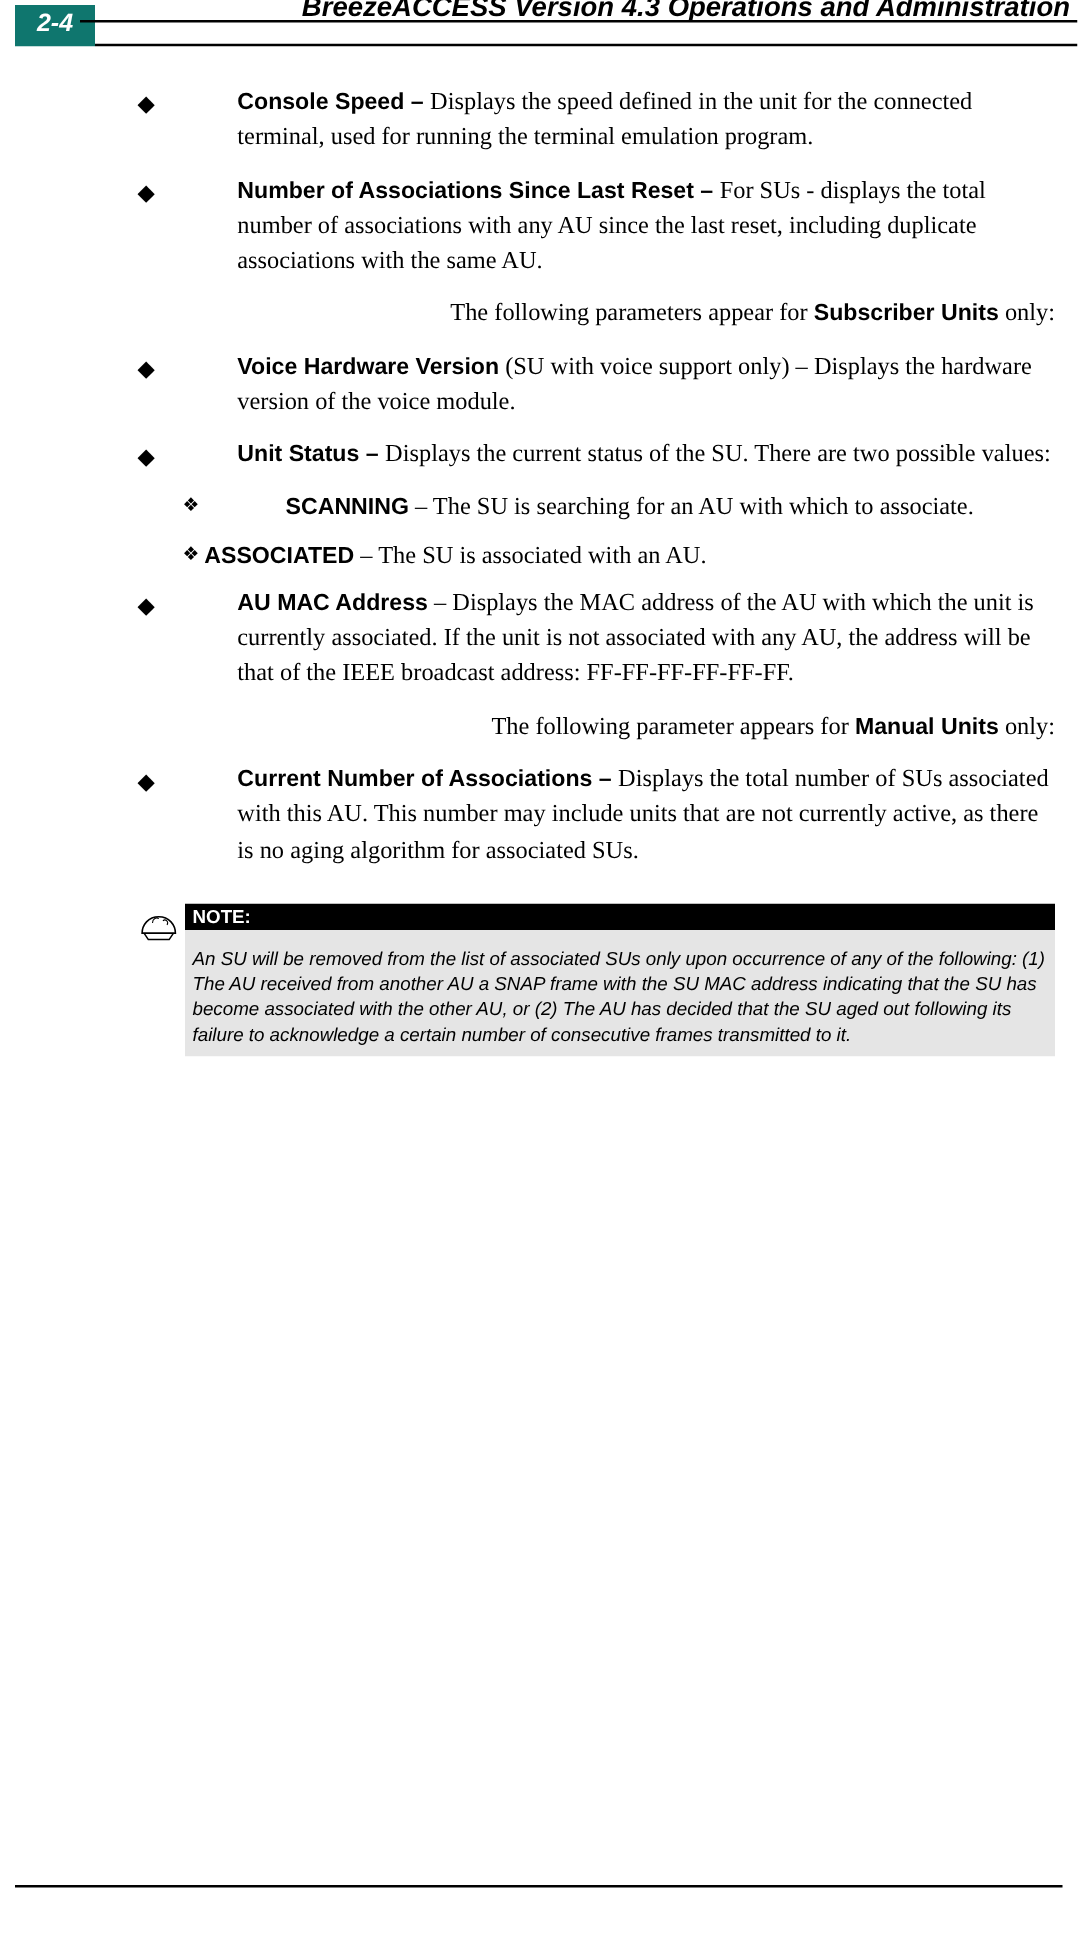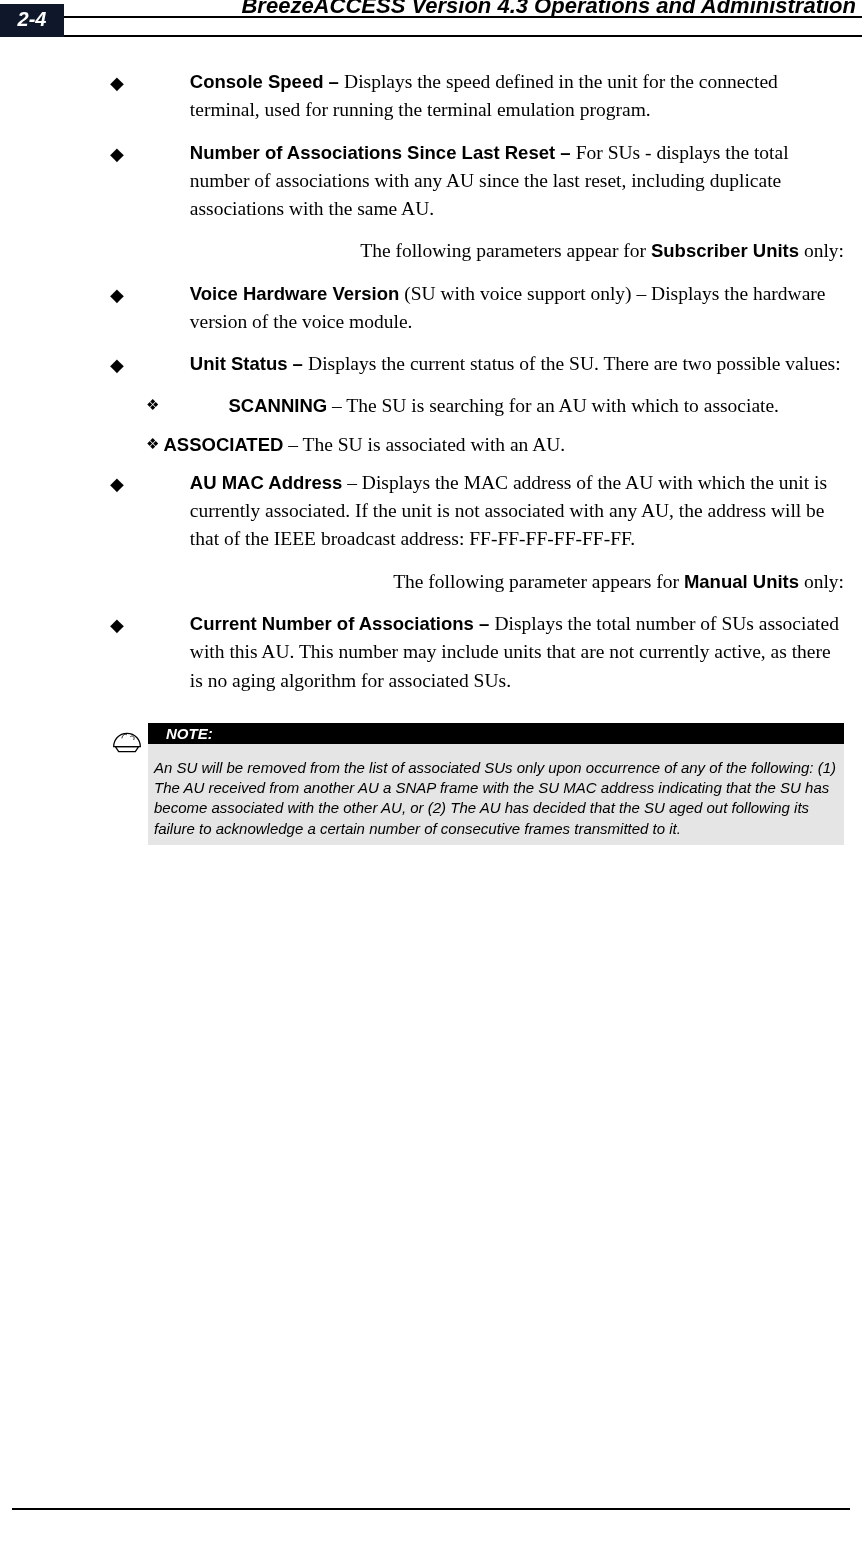--- a/index.html
+++ b/index.html
@@ -10,29 +10,30 @@
     font-family: Georgia, 'Times New Roman', serif;
     color: #000;
     position: relative;
   }
   .header-bar {
     display: flex;
     align-items: center;
     height: 40px;
   }
   .page-num-box {
-    background: #0f172a;
+    background: #0f766e;
     color: #fff;
     font-style: italic;
     font-weight: bold;
     font-size: 20px;
     padding: 4px 14px 6px 14px;
     width: 64px;
     text-align: center;
     font-family: Arial, sans-serif;
+    margin-left: 12px;
   }
   .header-title {
     flex: 1;
     text-align: right;
     font-style: italic;
     font-weight: bold;
     font-size: 22px;
     font-family: Arial, sans-serif;
     padding-right: 6px;
     border-bottom: 2px solid #000;
@@ -122,22 +123,21 @@
   }
   .note-content {
     flex: 1;
   }
   .note-header {
     background: #000;
     color: #fff;
     font-weight: bold;
     font-family: Arial, sans-serif;
     font-size: 15px;
-    padding: 2px 18px;
-    font-style: italic;
+    padding: 2px 6px;
   }
   .note-body {
     background: #e5e5e5;
     font-style: italic;
     font-family: Arial, sans-serif;
     font-size: 15px;
     padding: 14px 6px 6px 6px;
     line-height: 1.35;
   }
   .footer {

